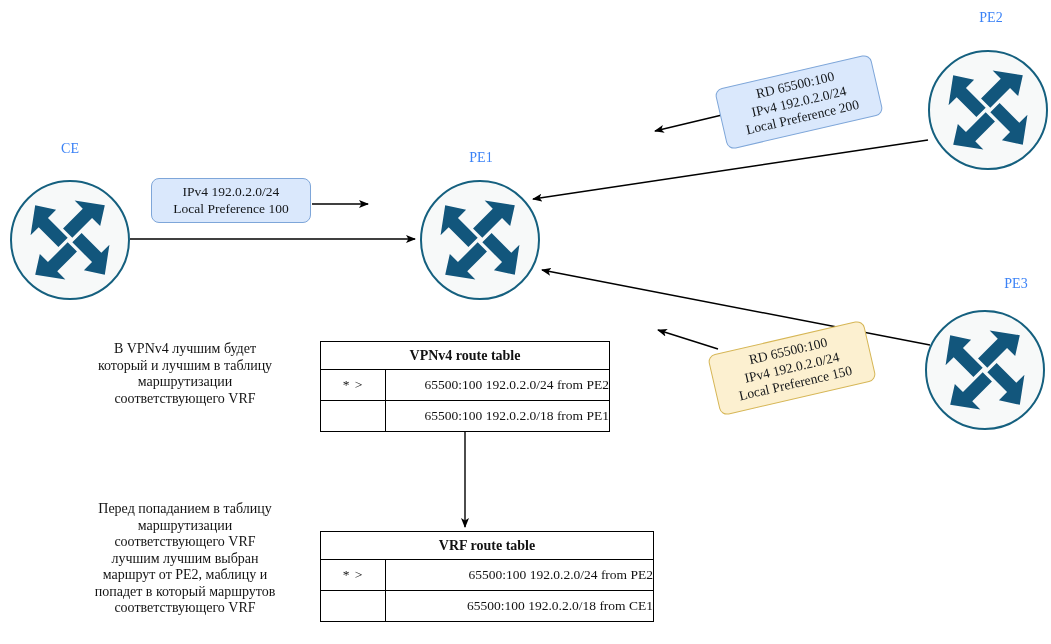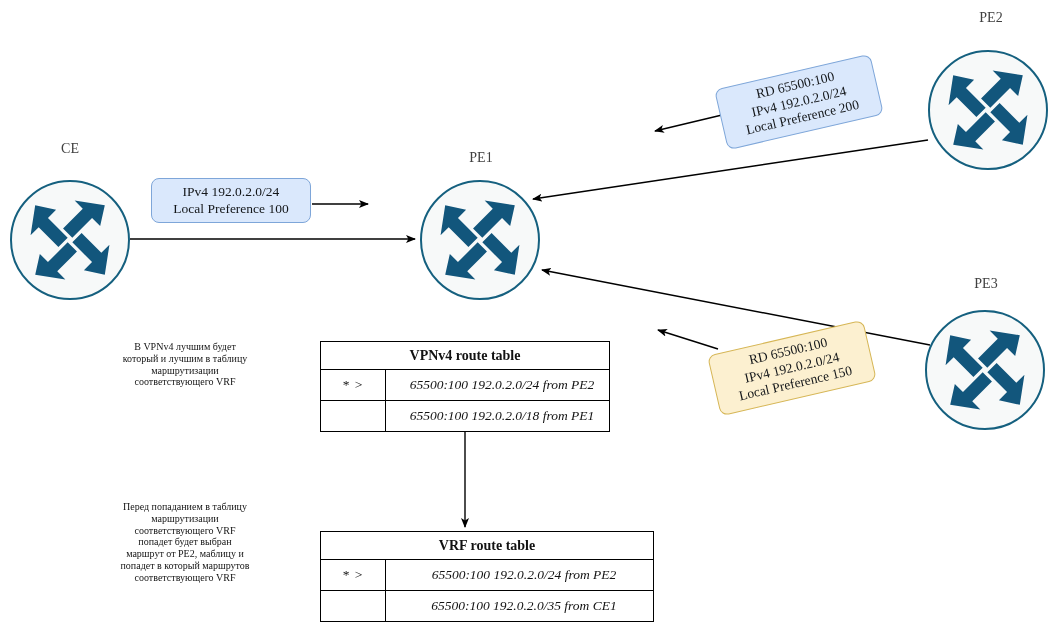--- a/index.html
+++ b/index.html
@@ -1,41 +1,41 @@
 <!DOCTYPE html>
 <html><head>
 <meta charset="utf-8">
 <style>
   html,body{margin:0;padding:0;background:#ffffff;}
   #stage{position:relative;width:1051px;height:644px;background:#ffffff;
          font-family:"Liberation Serif","DejaVu Serif",serif;overflow:hidden;}
   svg#wires{position:absolute;left:0;top:0;width:1051px;height:644px;}
 
-  .node-label{position:absolute;font-size:14px;color:#404040;white-space:nowrap;
+  .node-label{position:absolute;font-size:14px;color:#3b82f6;white-space:nowrap;
               text-align:center;transform:translateX(-50%);}
 
   .router{position:absolute;width:120px;height:120px;border-radius:50%;
           background:#f7f9f9;border:2px solid #15607f;box-sizing:border-box;}
   .router svg{position:absolute;left:0;top:0;width:100%;height:100%;}
 
   .callout{position:absolute;box-sizing:border-box;border-radius:8px;
            font-size:13.5px;line-height:1.22;color:#14171a;text-align:center;
            display:flex;align-items:center;justify-content:center;padding:5px 8px;}
   .callout.blue{background:#dae8fc;border:1px solid #7ea6d9;}
   .callout.tan{background:#fcf0d0;border:1px solid #d6b656;}
 
-  .note{position:absolute;font-size:10px;line-height:1.18;color:#141414;
+  .note{position:absolute;font-size:14px;line-height:1.18;color:#141414;
         text-align:center;}
 
   table.rt{position:absolute;border-collapse:collapse;background:#ffffff;
            font-size:13.5px;color:#121212;}
   table.rt td,table.rt th{border:1px solid #000000;padding:0;}
   table.rt th.hdr{font-weight:bold;text-align:center;height:27px;font-size:14px;margin-top:12px;}
   table.rt td.flag{width:64px;height:30px;text-align:center;letter-spacing:1px;}
-  table.rt td.route{height:30px;text-align:center;padding-left:9px;font-style:italic;}
+  table.rt td.route{height:30px;text-align:right;padding-left:9px;}
 </style>
 </head>
 <body>
 
 <div id="stage">
 
   <svg id="wires" viewBox="0 0 1051 644">
     <defs>
       <marker id="ah" markerWidth="10" markerHeight="8" refX="9" refY="4" orient="auto" markerUnits="userSpaceOnUse">
         <path d="M0,0 L10,4 L0,8 L2.4,4 Z" fill="#000000"></path>
@@ -86,21 +86,21 @@
     <svg viewBox="0 0 100 100">
       <g fill="#12567c">
         <path d="M20,20 L38,24 L31,31 L48,48 L40,56 L23,39 L16,46 Z"></path>
         <path d="M80,20 L76,38 L69,31 L52,48 L44,40 L61,23 L54,16 Z"></path>
         <path d="M20,80 L24,62 L31,69 L48,52 L56,60 L39,77 L46,84 Z"></path>
         <path d="M80,80 L62,76 L69,69 L52,52 L60,44 L77,61 L84,54 Z"></path>
       </g>
     </svg>
   </div>
 
-  <div class="node-label" style="left:986px;top:276px;">PE3</div>
+  <div class="node-label" style="left:1016px;top:276px;">PE3</div>
   <div class="router" style="left:925px;top:310px;">
     <svg viewBox="0 0 100 100">
       <g fill="#12567c">
         <path d="M20,20 L38,24 L31,31 L48,48 L40,56 L23,39 L16,46 Z"></path>
         <path d="M80,20 L76,38 L69,31 L52,48 L44,40 L61,23 L54,16 Z"></path>
         <path d="M20,80 L24,62 L31,69 L48,52 L56,60 L39,77 L46,84 Z"></path>
         <path d="M80,80 L62,76 L69,69 L52,52 L60,44 L77,61 L84,54 Z"></path>
       </g>
     </svg>
   </div>
@@ -132,21 +132,21 @@
     <div>В VPNv4 лучшим будет</div>
     <div>который и лучшим в таблицу</div>
     <div>маршрутизации</div>
     <div>соответствующего VRF</div>
   </div>
 
   <div class="note" style="left:60px;top:501px;width:250px;">
     <div>Перед попаданием в таблицу</div>
     <div>маршрутизации</div>
     <div>соответствующего VRF</div>
-    <div>попадет будет выбран</div>
+    <div>лучшим лучшим выбран</div>
     <div>маршрут от PE2, маблицу и</div>
     <div>попадет в который маршрутов</div>
     <div>соответствующего VRF</div>
   </div>
 
   <table class="rt" style="left:320px;top:341px;width:290px;">
     <thead>
       <tr>
         <th class="hdr" colspan="2">VPNv4 route table</th>
       </tr>
@@ -169,18 +169,18 @@
         <th class="hdr" colspan="2">VRF route  table</th>
       </tr>
     </thead>
     <tbody>
       <tr>
         <td class="flag">* &gt;</td>
         <td class="route">65500:100 192.0.2.0/24 from  PE2</td>
       </tr>
       <tr>
         <td class="flag"></td>
-        <td class="route">65500:100 192.0.2.0/35 from  CE1</td>
+        <td class="route">65500:100 192.0.2.0/18 from  CE1</td>
       </tr>
     </tbody>
   </table>
 
 </div>
 
 </body></html>

